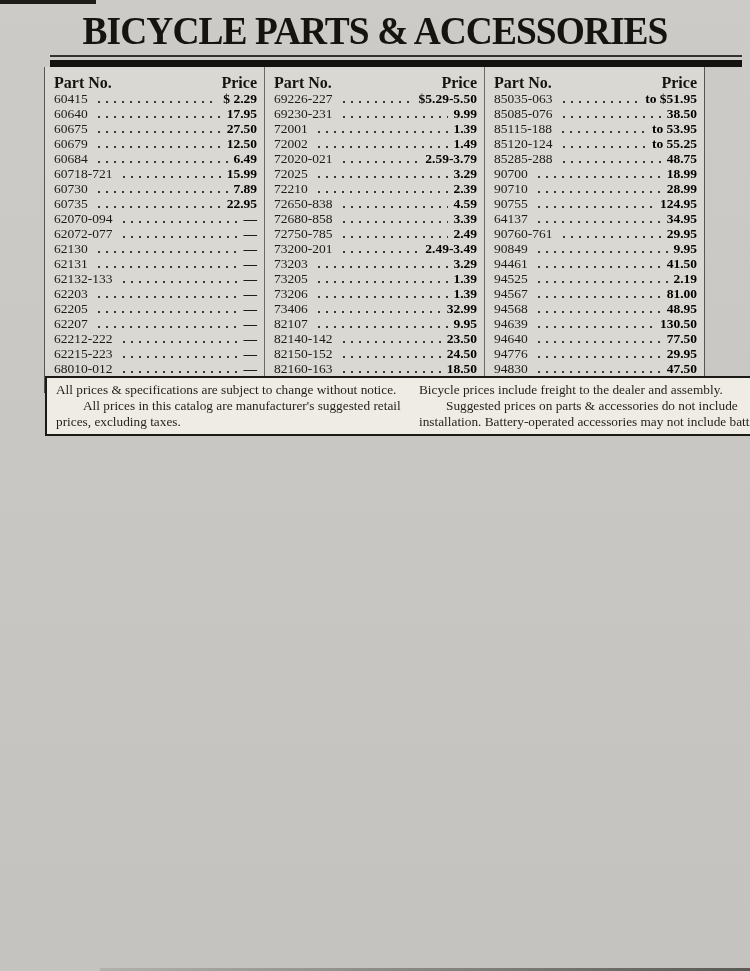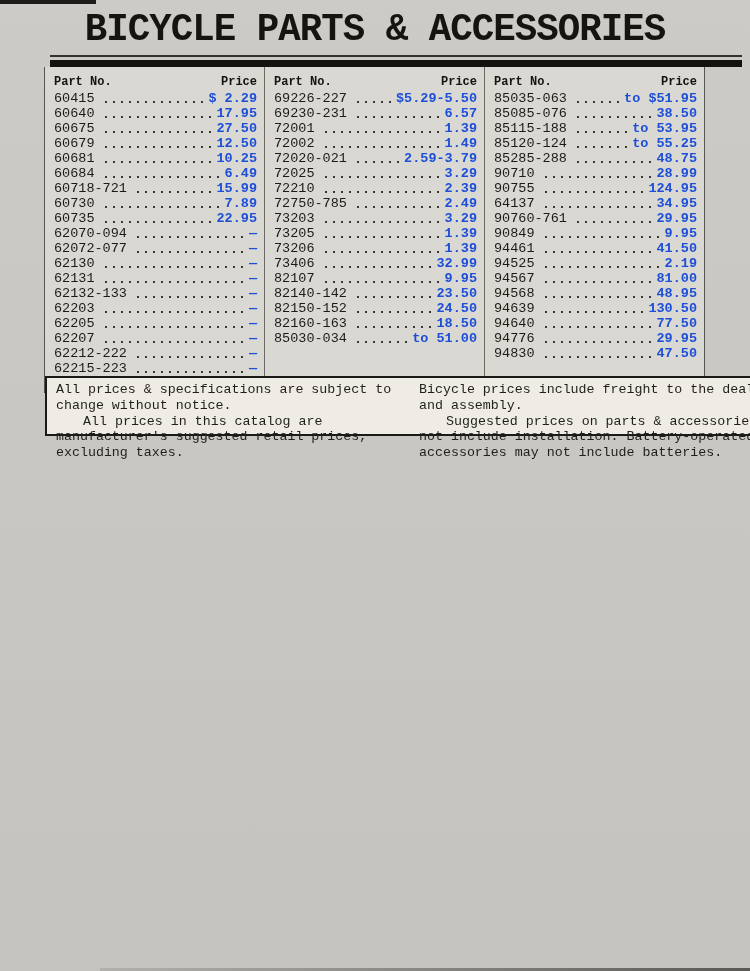--- a/index.html
+++ b/index.html
@@ -5,21 +5,20 @@
   html,body { margin:0; padding:0; }
   body {
     width:750px; height:971px;
     font-family:"Liberation Serif", serif;
     position:relative; overflow:hidden;
     background:#c9c7c3;
   }
   .page {
     position:absolute; inset:0;
     background:linear-gradient(180deg,#cdcbc7 0%,#c9c7c3 45%,#c5c3bf 100%);
-    font-family:Liberation Mono, monospace;
   }
   .top-left-mark {
     position:absolute; left:0; top:0; width:96px; height:4px; background:#1d1c1a;
   }
   .bottom-mark {
     position:absolute; bottom:0; left:100px; right:0; height:3px;
     background:linear-gradient(90deg, rgba(95,93,88,0.18), rgba(70,68,64,0.55) 60%, rgba(55,53,50,0.75));
   }
   .page-title {
     position:absolute; top:8px; left:0; width:100%;
@@ -41,38 +40,38 @@
     display:flex;
   }
   .col {
     flex:1 1 0; min-width:0;
     padding:7px 7px 0 9px;
     box-sizing:border-box;
   }
   .col + .col { border-left:1px solid #6b6962; }
   .col-header {
     display:flex; justify-content:space-between;
-    font-weight:bold; font-size:12px; line-height:17px;
+    font-weight:bold; font-size:16px; line-height:17px;
     color:#16140f;
   }
   .row {
     display:flex; align-items:flex-end;
     font-size:13.5px; line-height:15px; height:15px;
     color:#1d1b16; white-space:nowrap;
   }
   .part { flex:0 0 auto; }
   .leader {
     flex:1 1 auto; align-self:stretch;
     margin:0 5px 2px 7px;
     background-image:radial-gradient(circle, #3a3832 1.1px, rgba(0,0,0,0) 1.3px);
     background-size:8px 4px;
     background-repeat:repeat-x;
     background-position:left bottom;
   }
-  .price { flex:0 0 auto; font-weight:bold; color:#1d4ed8; }
+  .price { flex:0 0 auto; font-weight:bold; color:#000000; }
 
   .disclaimer {
     position:absolute; left:45px; top:376px; width:748px; height:60px;
     box-sizing:border-box;
     background:#efece6;
     border:2px solid #1c1a16;
     display:flex;
     padding:4px 9px 0 9px;
   }
   .disc-col { width:50%; font-size:13.3px; line-height:15.8px; color:#211f1a; }
@@ -110,25 +109,20 @@
           </div>
           <div class="row">
             <span class="part">60675</span>
             <span class="leader"></span>
             <span class="price">27.50</span>
           </div>
           <div class="row">
             <span class="part">60679</span>
             <span class="leader"></span>
             <span class="price">12.50</span>
-          </div>
-          <div class="row">
-            <span class="part">60681</span>
-            <span class="leader"></span>
-            <span class="price">10.25</span>
           </div>
           <div class="row">
             <span class="part">60684</span>
             <span class="leader"></span>
             <span class="price">6.49</span>
           </div>
           <div class="row">
             <span class="part">60718-721</span>
             <span class="leader"></span>
             <span class="price">15.99</span>
@@ -207,21 +201,21 @@
       </div>
       <div class="rows">
           <div class="row">
             <span class="part">69226-227</span>
             <span class="leader"></span>
             <span class="price">$5.29-5.50</span>
           </div>
           <div class="row">
             <span class="part">69230-231</span>
             <span class="leader"></span>
-            <span class="price">6.57</span>
+            <span class="price">9.99</span>
           </div>
           <div class="row">
             <span class="part">72001</span>
             <span class="leader"></span>
             <span class="price">1.39</span>
           </div>
           <div class="row">
             <span class="part">72002</span>
             <span class="leader"></span>
             <span class="price">1.49</span>
@@ -235,23 +229,38 @@
             <span class="part">72025</span>
             <span class="leader"></span>
             <span class="price">3.29</span>
           </div>
           <div class="row">
             <span class="part">72210</span>
             <span class="leader"></span>
             <span class="price">2.39</span>
           </div>
           <div class="row">
+            <span class="part">72650-838</span>
+            <span class="leader"></span>
+            <span class="price">4.59</span>
+          </div>
+          <div class="row">
+            <span class="part">72680-858</span>
+            <span class="leader"></span>
+            <span class="price">3.39</span>
+          </div>
+          <div class="row">
             <span class="part">72750-785</span>
             <span class="leader"></span>
             <span class="price">2.49</span>
+          </div>
+          <div class="row">
+            <span class="part">73200-201</span>
+            <span class="leader"></span>
+            <span class="price">2.49-3.49</span>
           </div>
           <div class="row">
             <span class="part">73203</span>
             <span class="leader"></span>
             <span class="price">3.29</span>
           </div>
           <div class="row">
             <span class="part">73205</span>
             <span class="leader"></span>
             <span class="price">1.39</span>
@@ -316,20 +325,25 @@
           </div>
           <div class="row">
             <span class="part">85120-124</span>
             <span class="leader"></span>
             <span class="price">to 55.25</span>
           </div>
           <div class="row">
             <span class="part">85285-288</span>
             <span class="leader"></span>
             <span class="price">48.75</span>
+          </div>
+          <div class="row">
+            <span class="part">90700</span>
+            <span class="leader"></span>
+            <span class="price">18.99</span>
           </div>
           <div class="row">
             <span class="part">90710</span>
             <span class="leader"></span>
             <span class="price">28.99</span>
           </div>
           <div class="row">
             <span class="part">90755</span>
             <span class="leader"></span>
             <span class="price">124.95</span>

